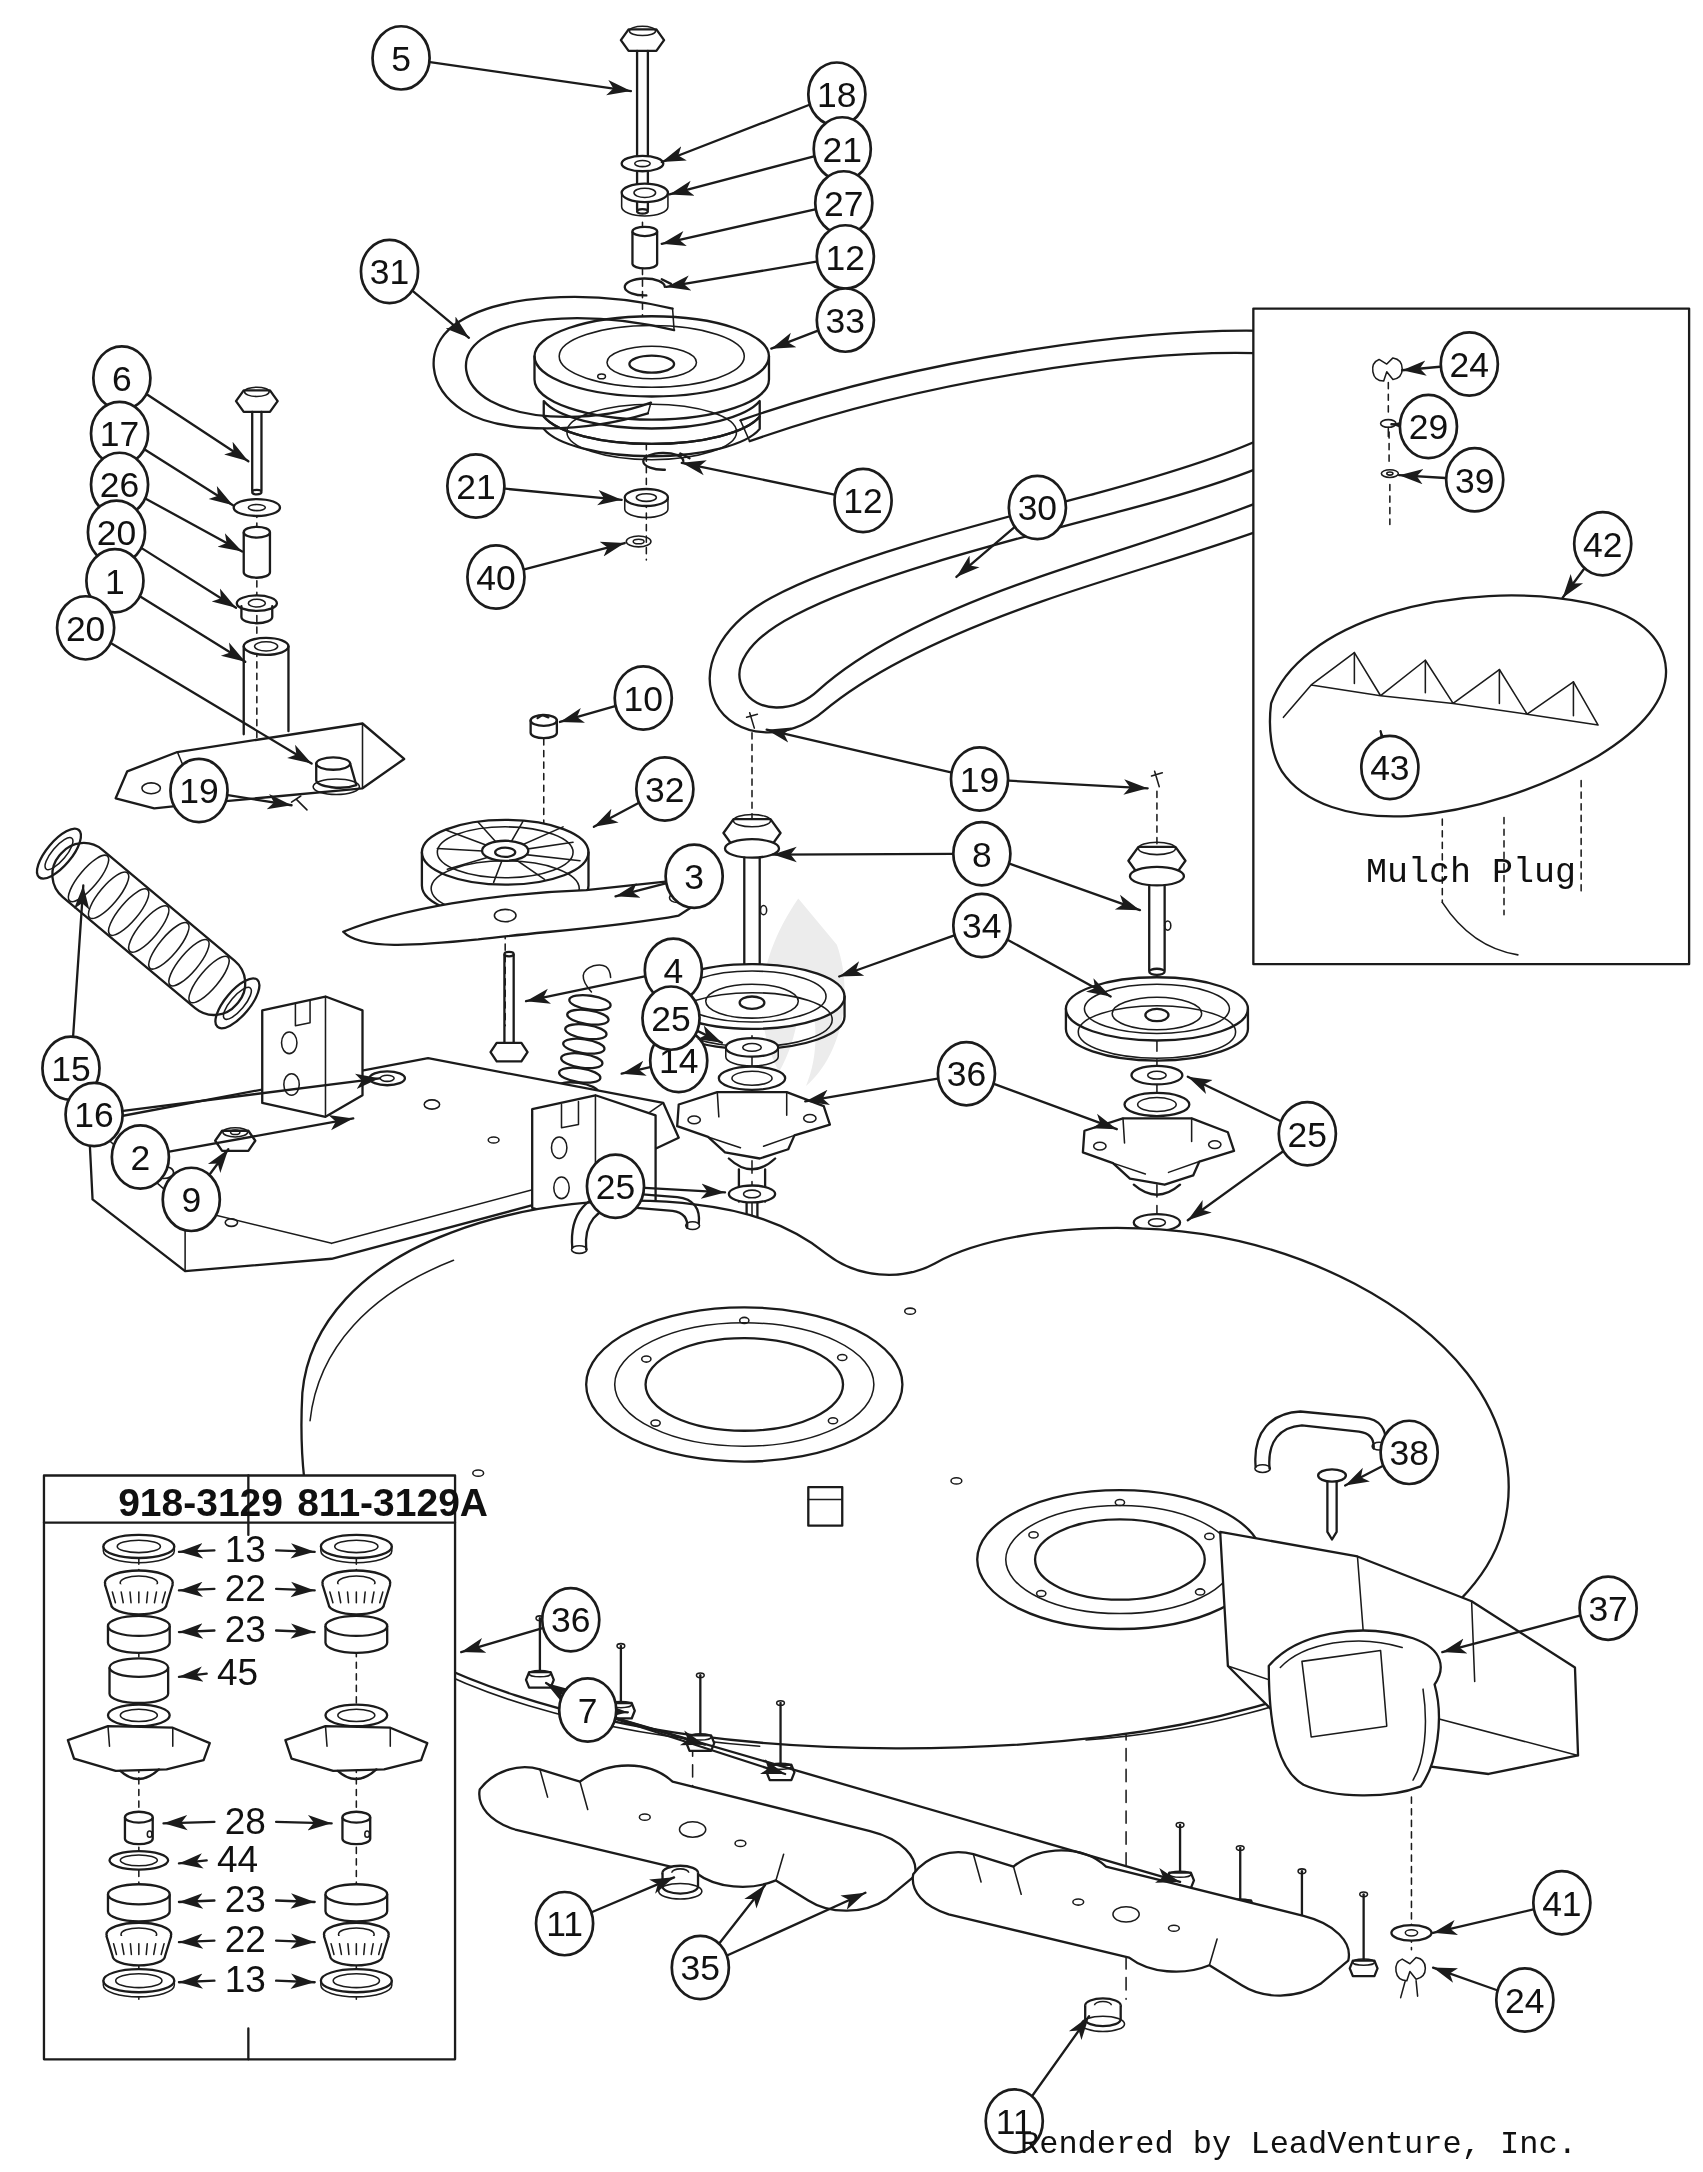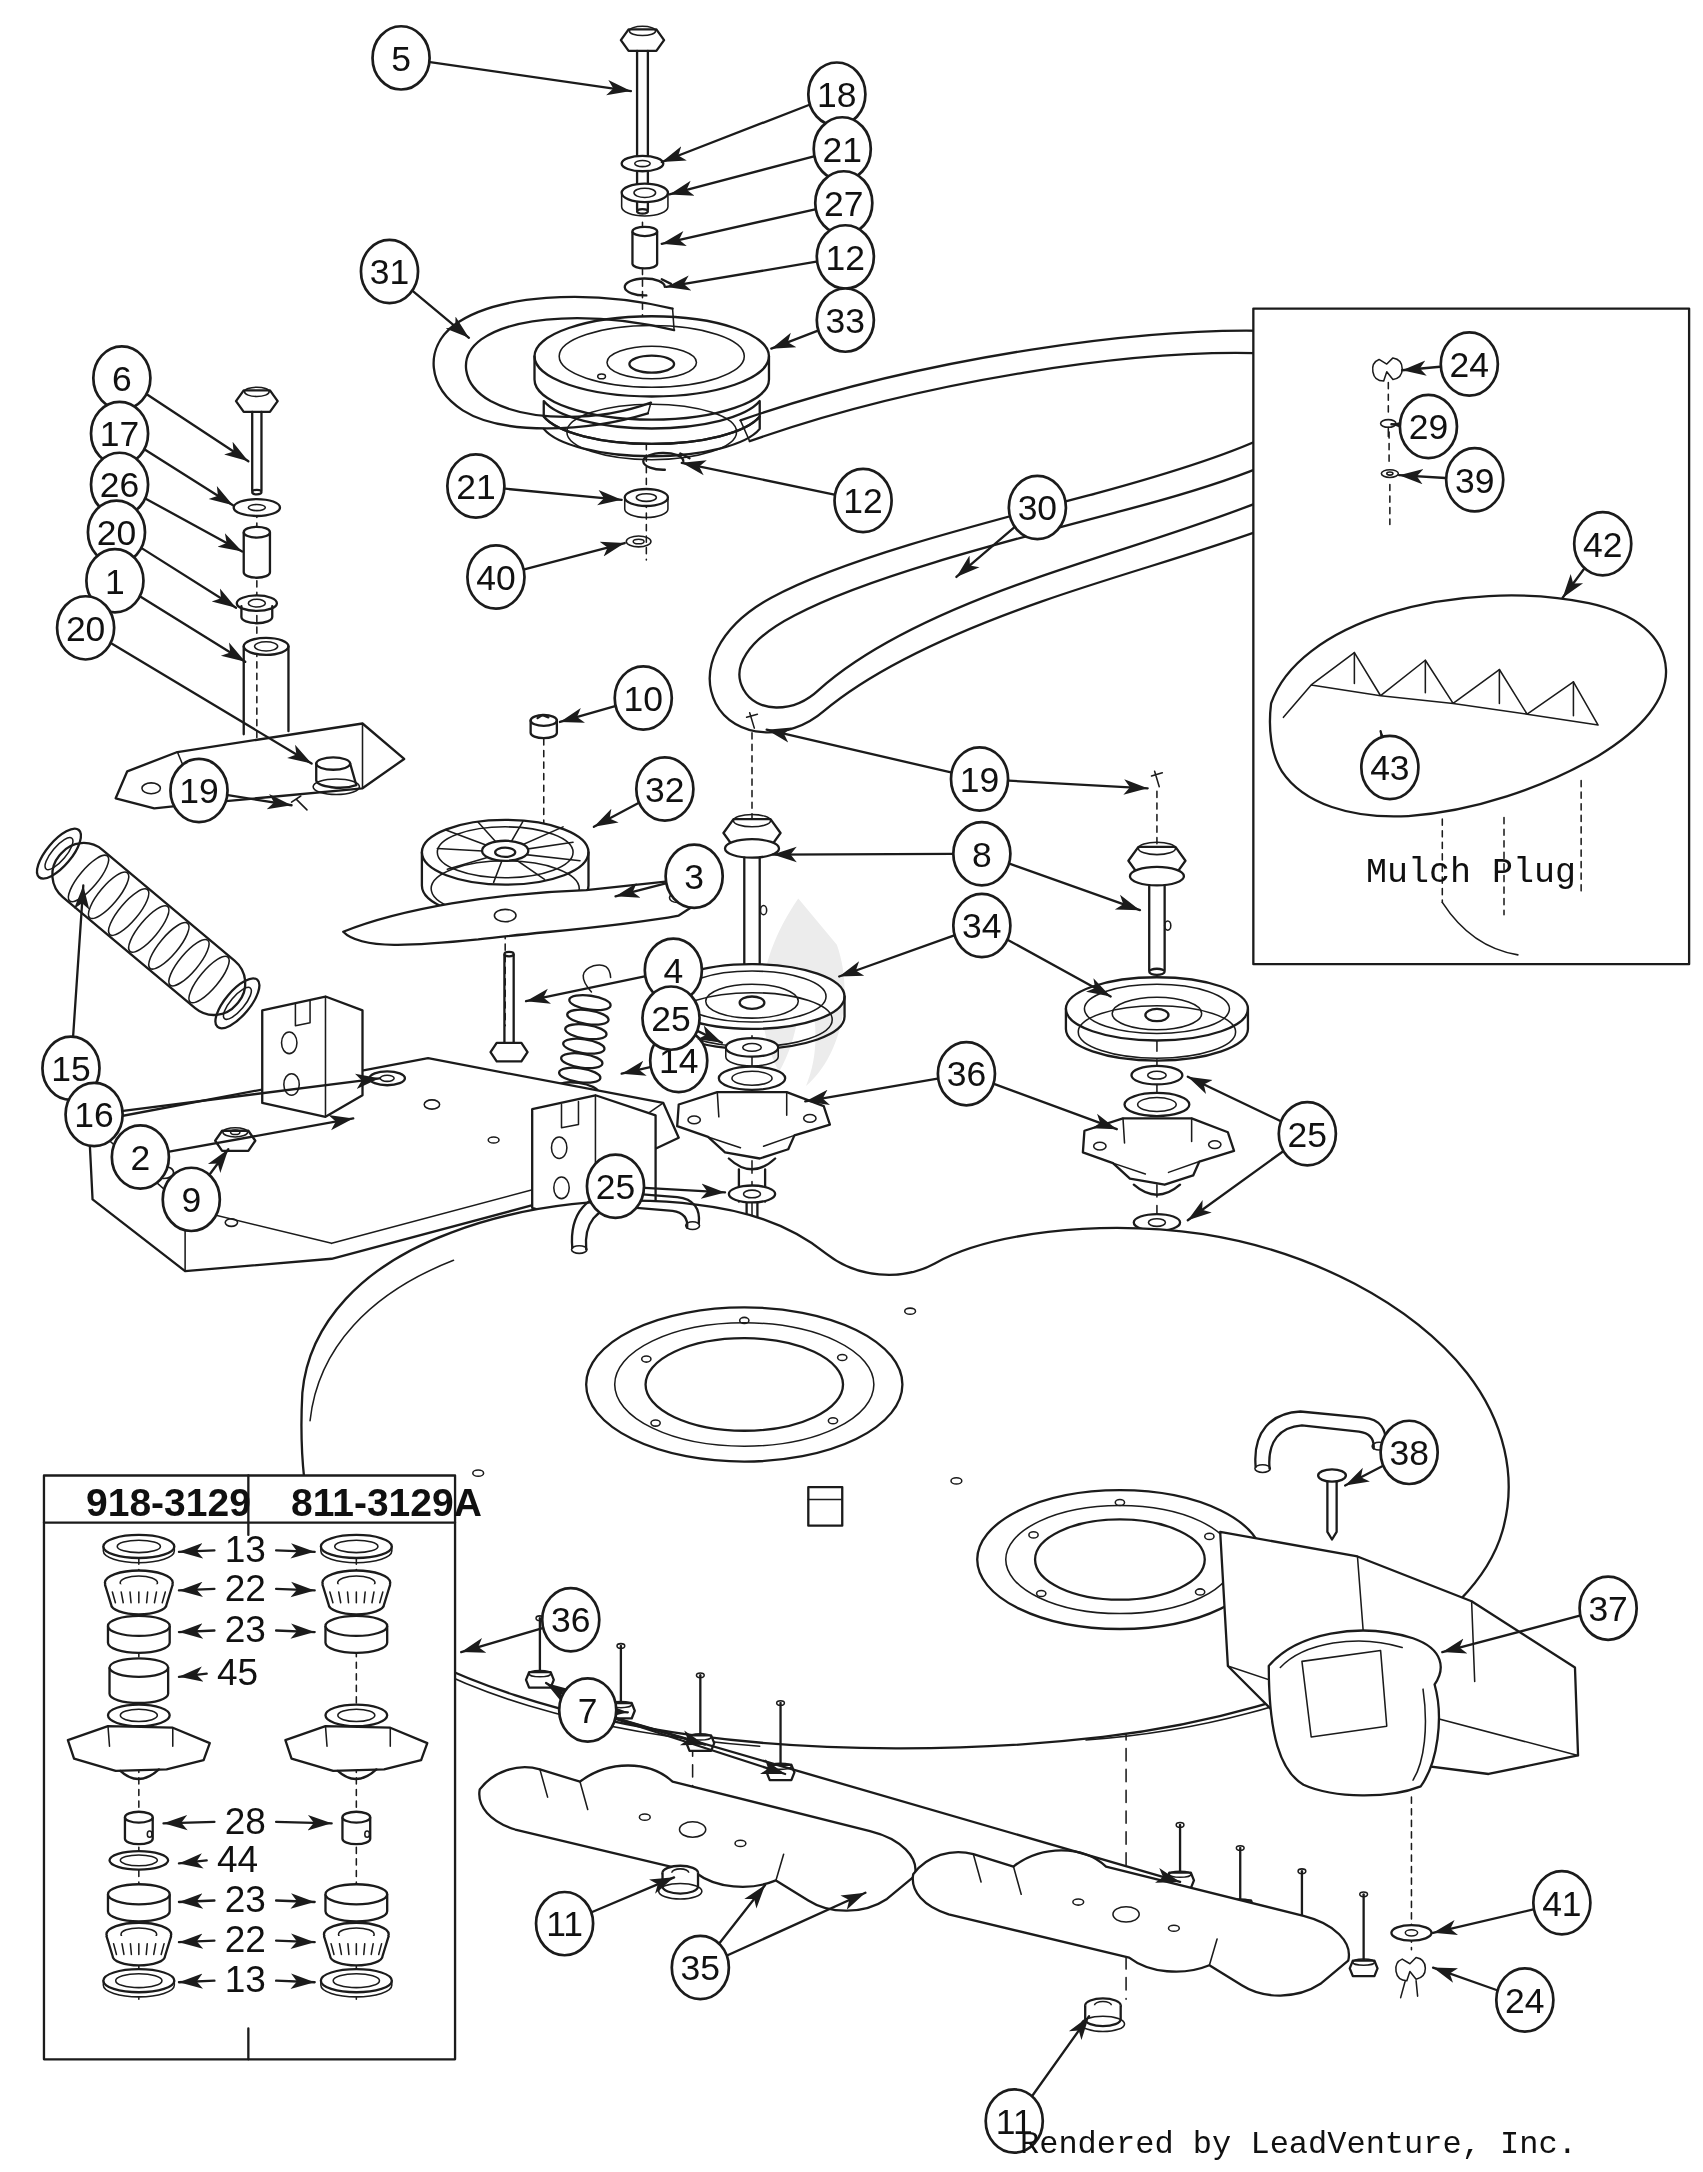--- a/index.html
+++ b/index.html
@@ -13,21 +13,21 @@
   .dash2{stroke-dasharray:8 7;stroke-width:2;}
   .wm-text{position:absolute;left:532px;top:1194px;font-weight:bold;font-size:51px;
            letter-spacing:21.6px;color:#e5e5e5;user-select:none;}
   .footer{position:absolute;left:1020px;top:2126px;font-size:32px;color:#101010;
           font-family:Liberation Mono, monospace;}
   .mulch-cap{position:absolute;width:440px;left:1251px;text-align:center;color:#101010;
              font-size:35px;font-family:Liberation Mono, monospace;}
   .cap1{top:853px;}
   .cap2{top:895px;}
   .box-hdr{position:absolute;font-weight:bold;font-size:39px;color:#101010;width:237px;
-           text-align:left;top:1481px;padding-left:40px;}
+           text-align:right;top:1481px;}
   .hdrL{left:46px;}
   .hdrR{left:251px;}
 </style>
 </head>
 <body>
 
 <div class="stage">
 
   <svg id="art" width="1703" height="2172" viewBox="0 0 2208 2816">
     <defs>

